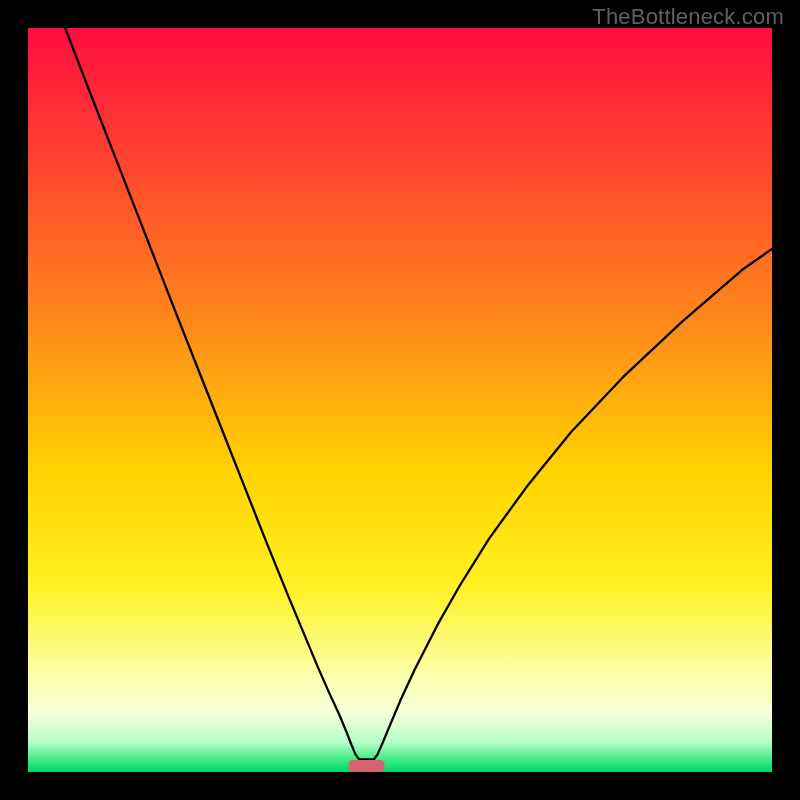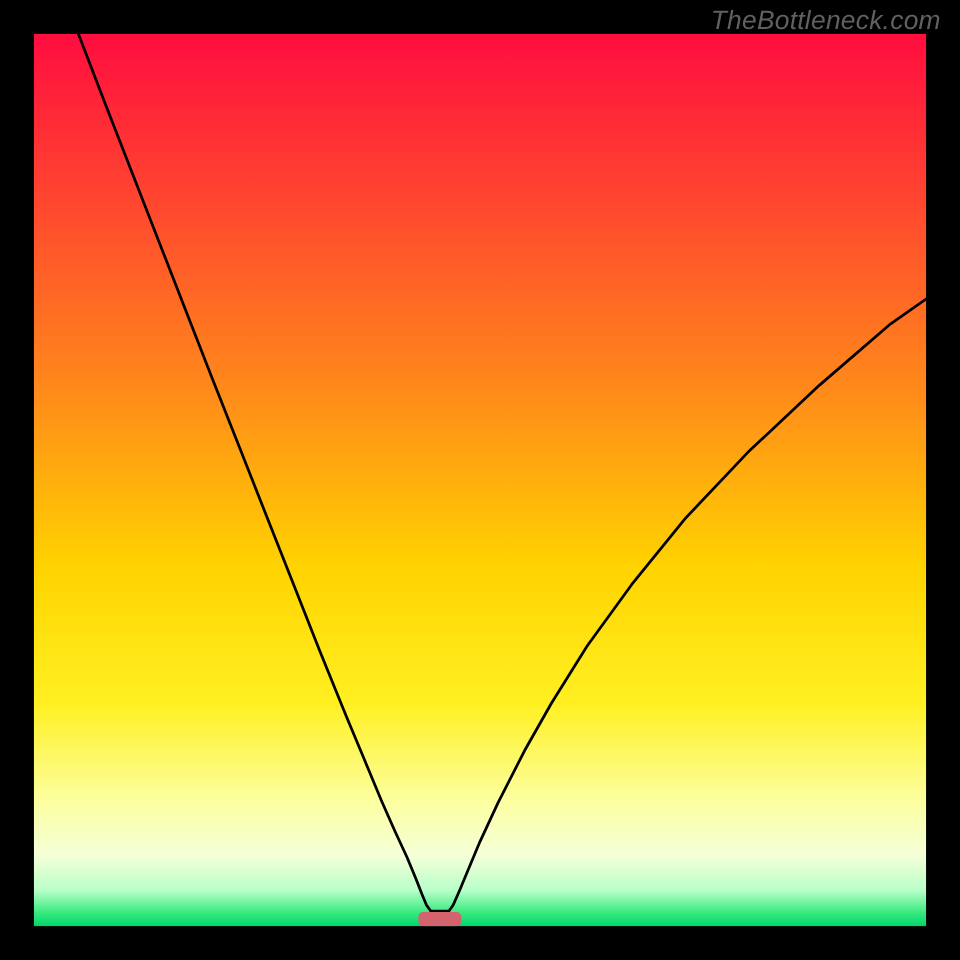--- a/index.html
+++ b/index.html
@@ -9,21 +9,20 @@
     height: 800px;
     overflow: hidden;
     background: #000;
     font-family: Arial, Helvetica, sans-serif;
   }
   .frame {
     position: absolute;
     top: 0; left: 0;
     width: 800px; height: 800px;
     background: #000;
-    font-style: italic;
   }
   .plot-area {
     position: absolute;
     top: 28px;
     left: 28px;
     width: 744px;
     height: 744px;
     overflow: hidden;
   }
   .watermark {

